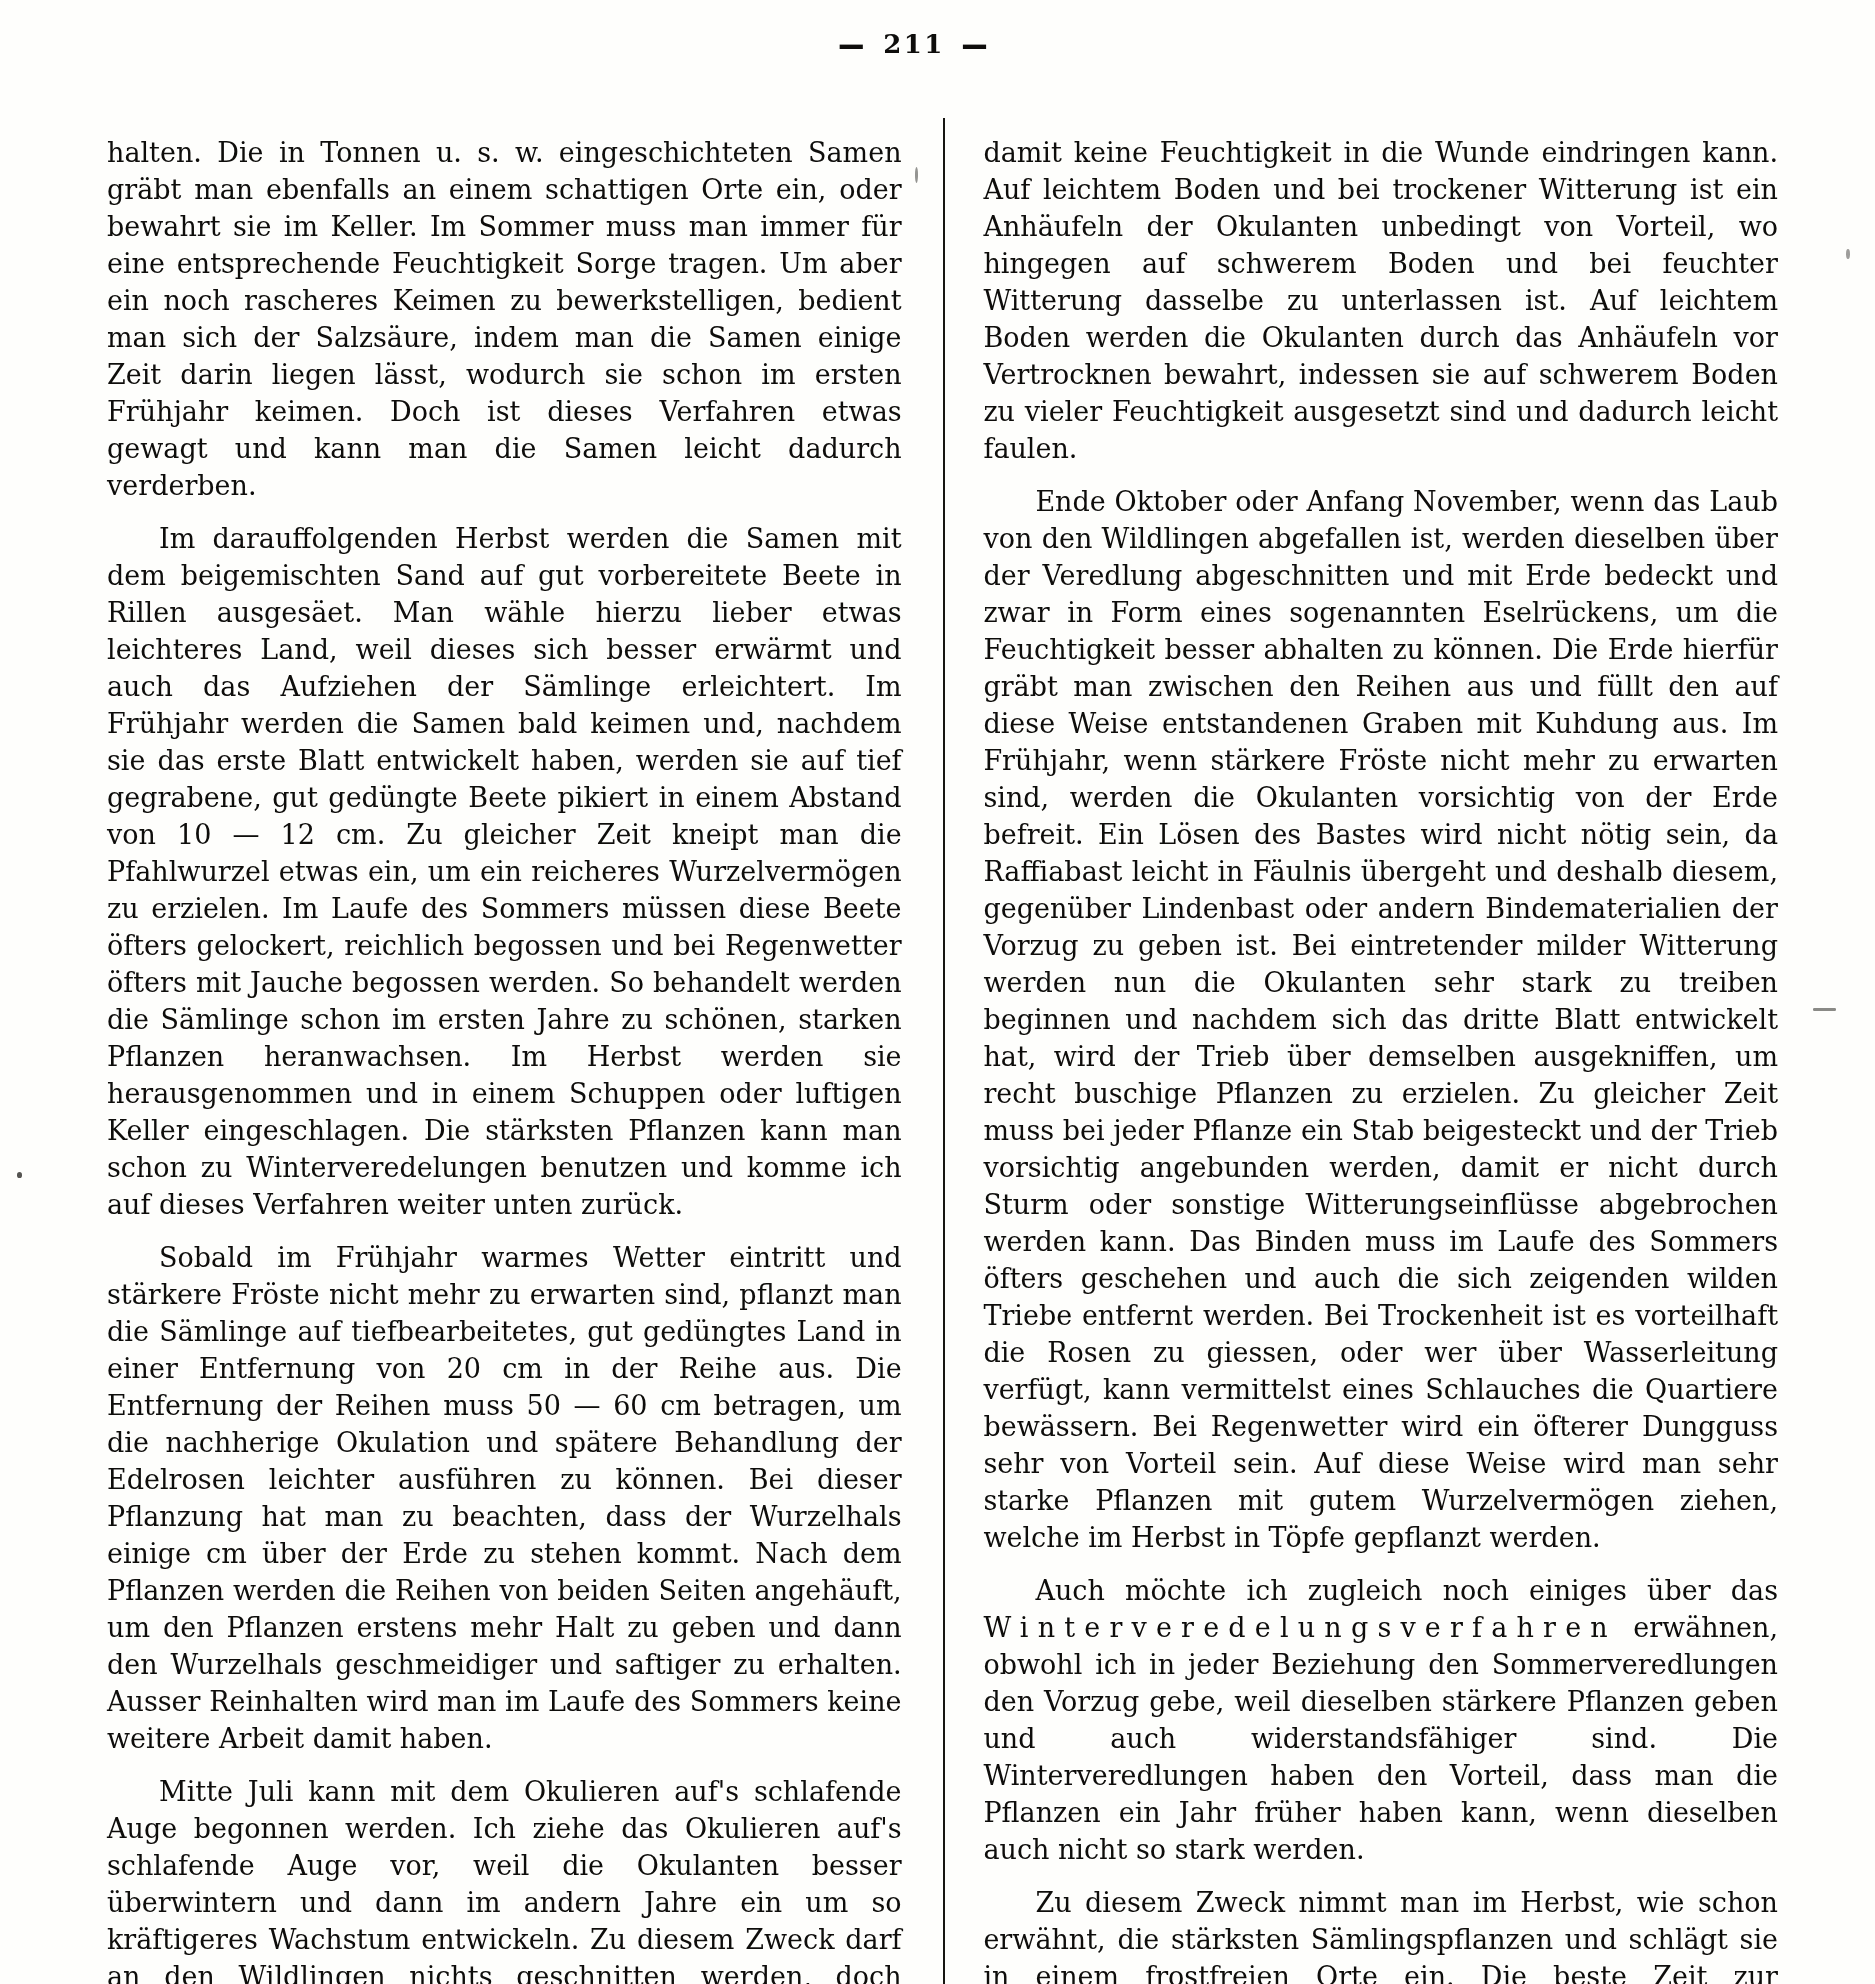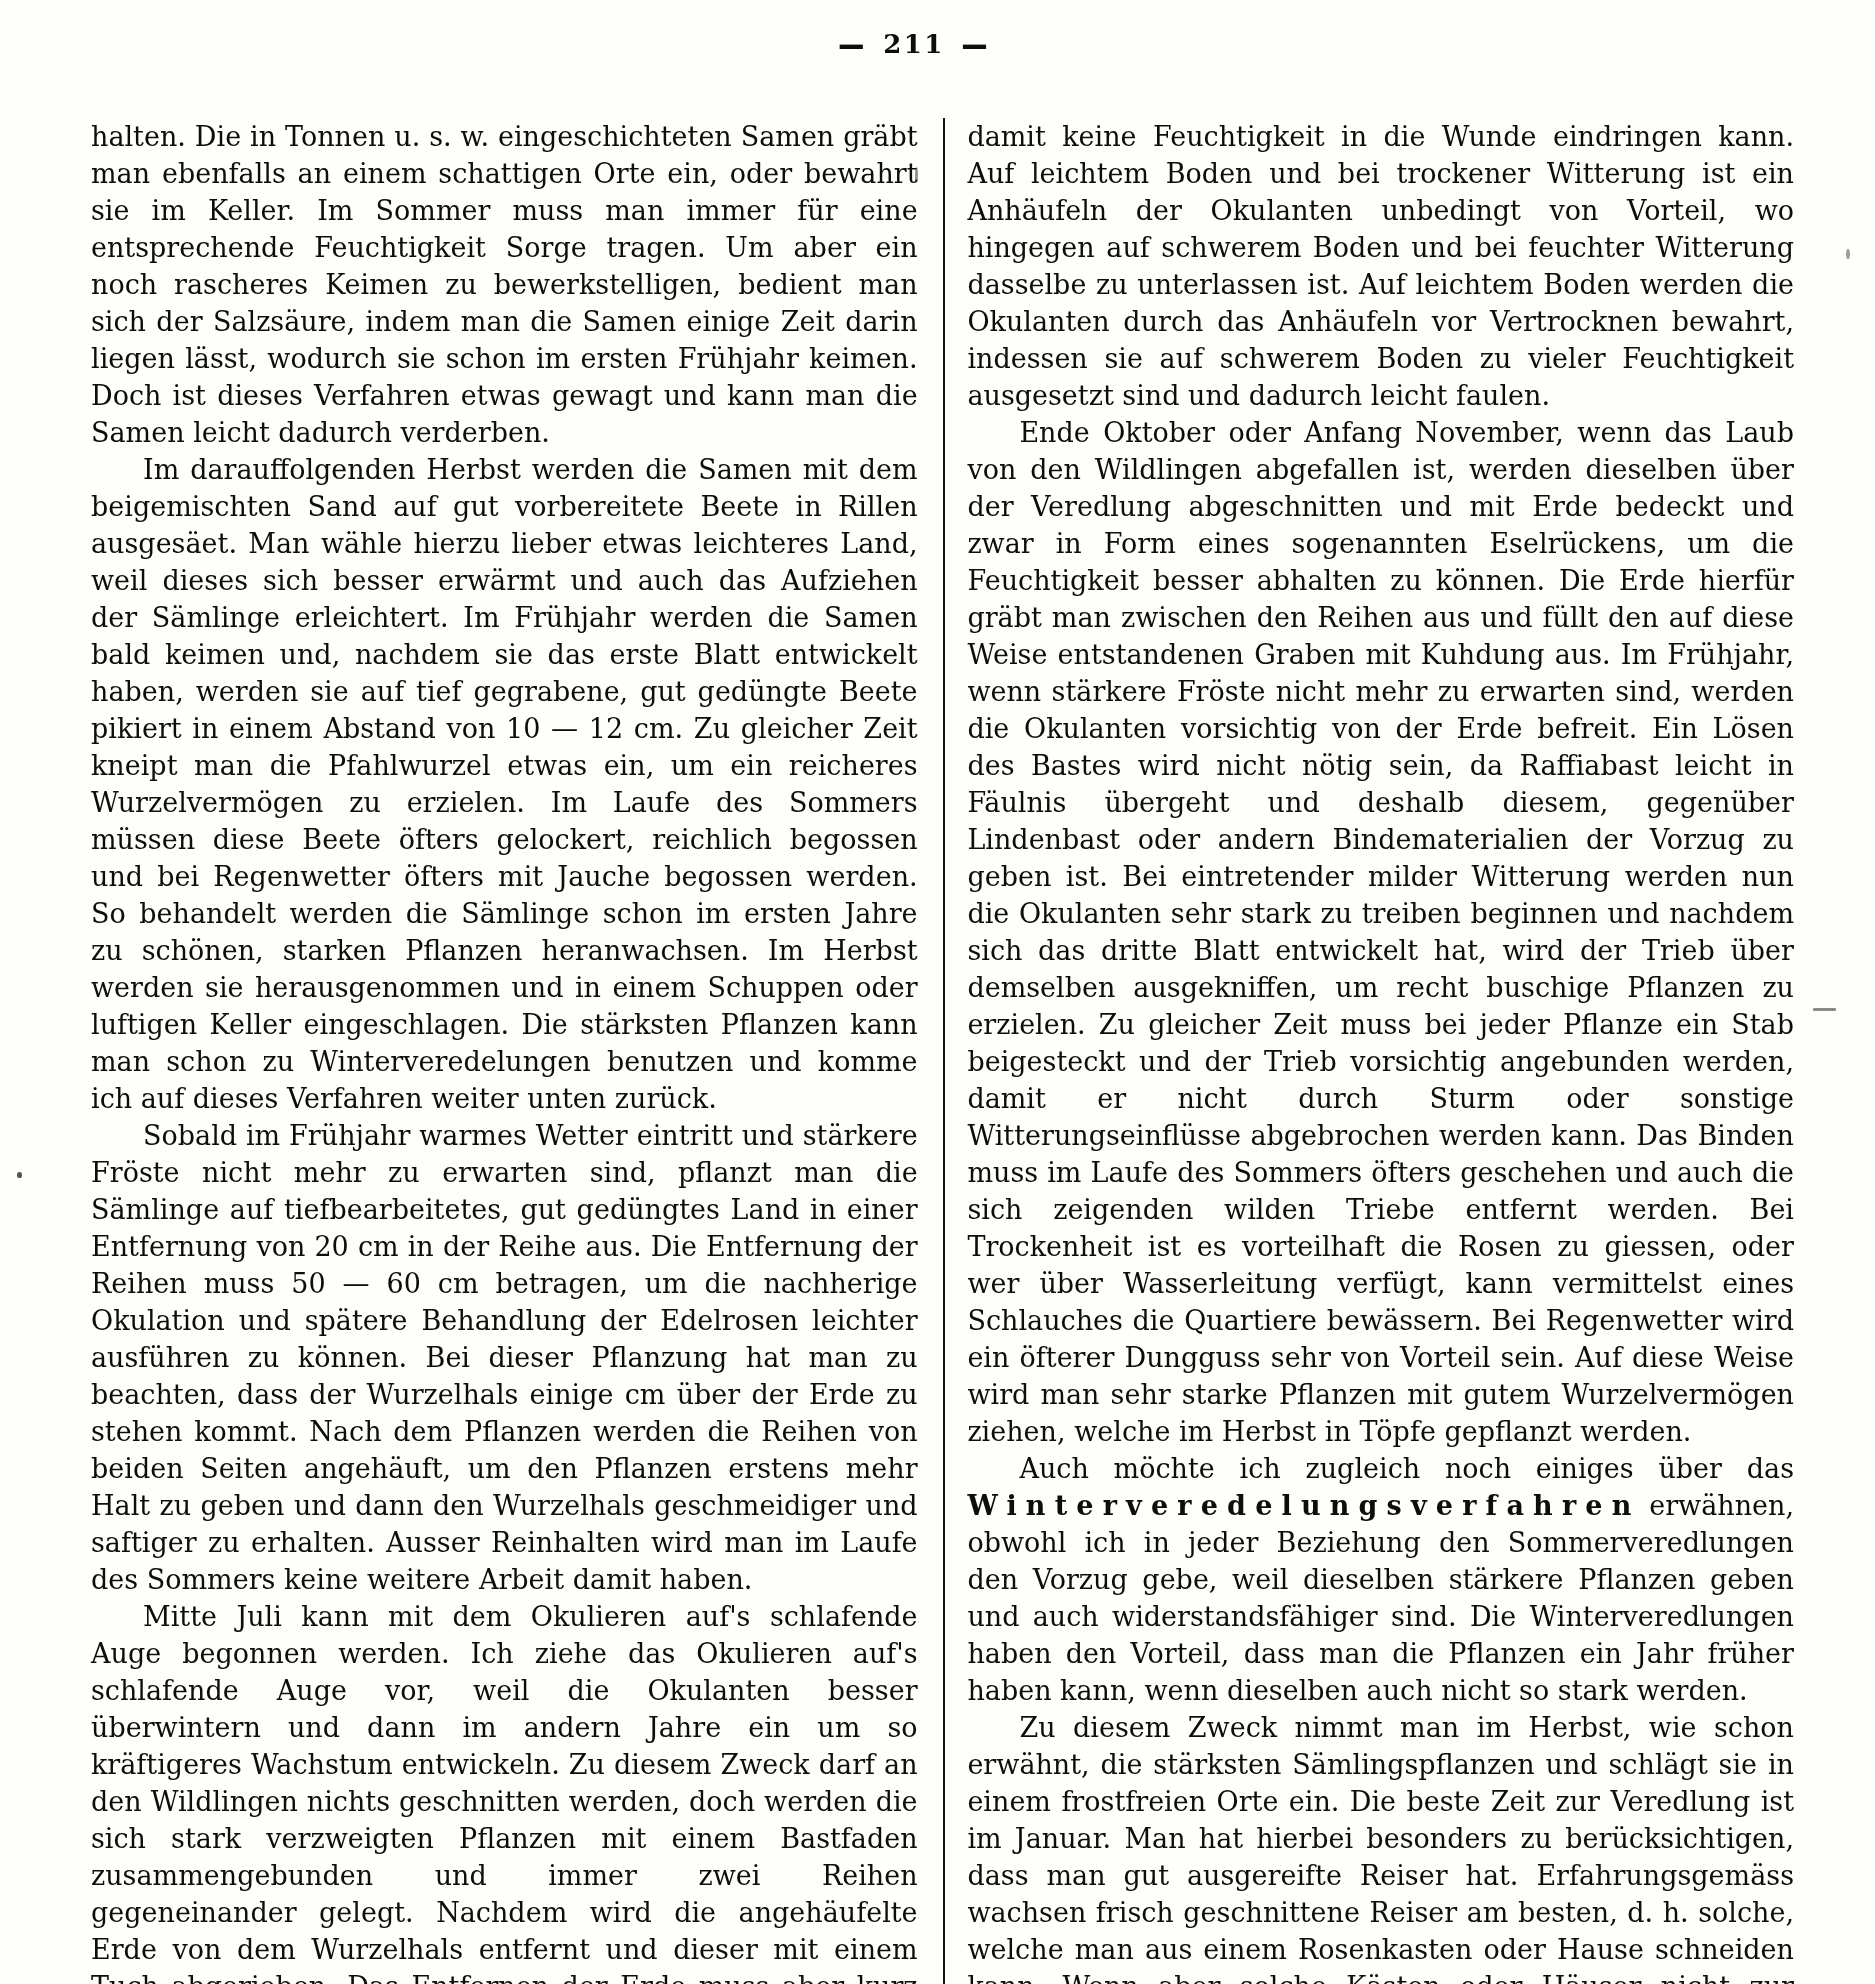--- a/index.html
+++ b/index.html
@@ -48,29 +48,28 @@
     text-align: justify;
     text-justify: inter-word;
   }
   .col-divider {
     width: 2.4px;
     background: #161511;
     margin: 0 22px 0 25.4px;
     align-self: stretch;
   }
   .col p {
-    margin: 0;
+    margin: 16px;
     padding: 0;
   }
   .col p.indent {
     text-indent: 52px;
   }
   .spaced {
     letter-spacing: 0.34em;
-    font-weight: bold;
   }
   
   .speck {
     position: absolute;
     background: #2a2925;
     border-radius: 50%;
   }
   .speck.s1 { left: 16.7px;  top: 1172px; width: 5.6px; height: 6.4px; opacity: .8; }
   .speck.s2 { left: 1813px; top: 1008px; width: 23px; height: 2.8px; border-radius: 1.2px; opacity: .55; }
   .speck.s3 { left: 1846px; top: 249px;  width: 4px; height: 10.3px; opacity: .45; }

